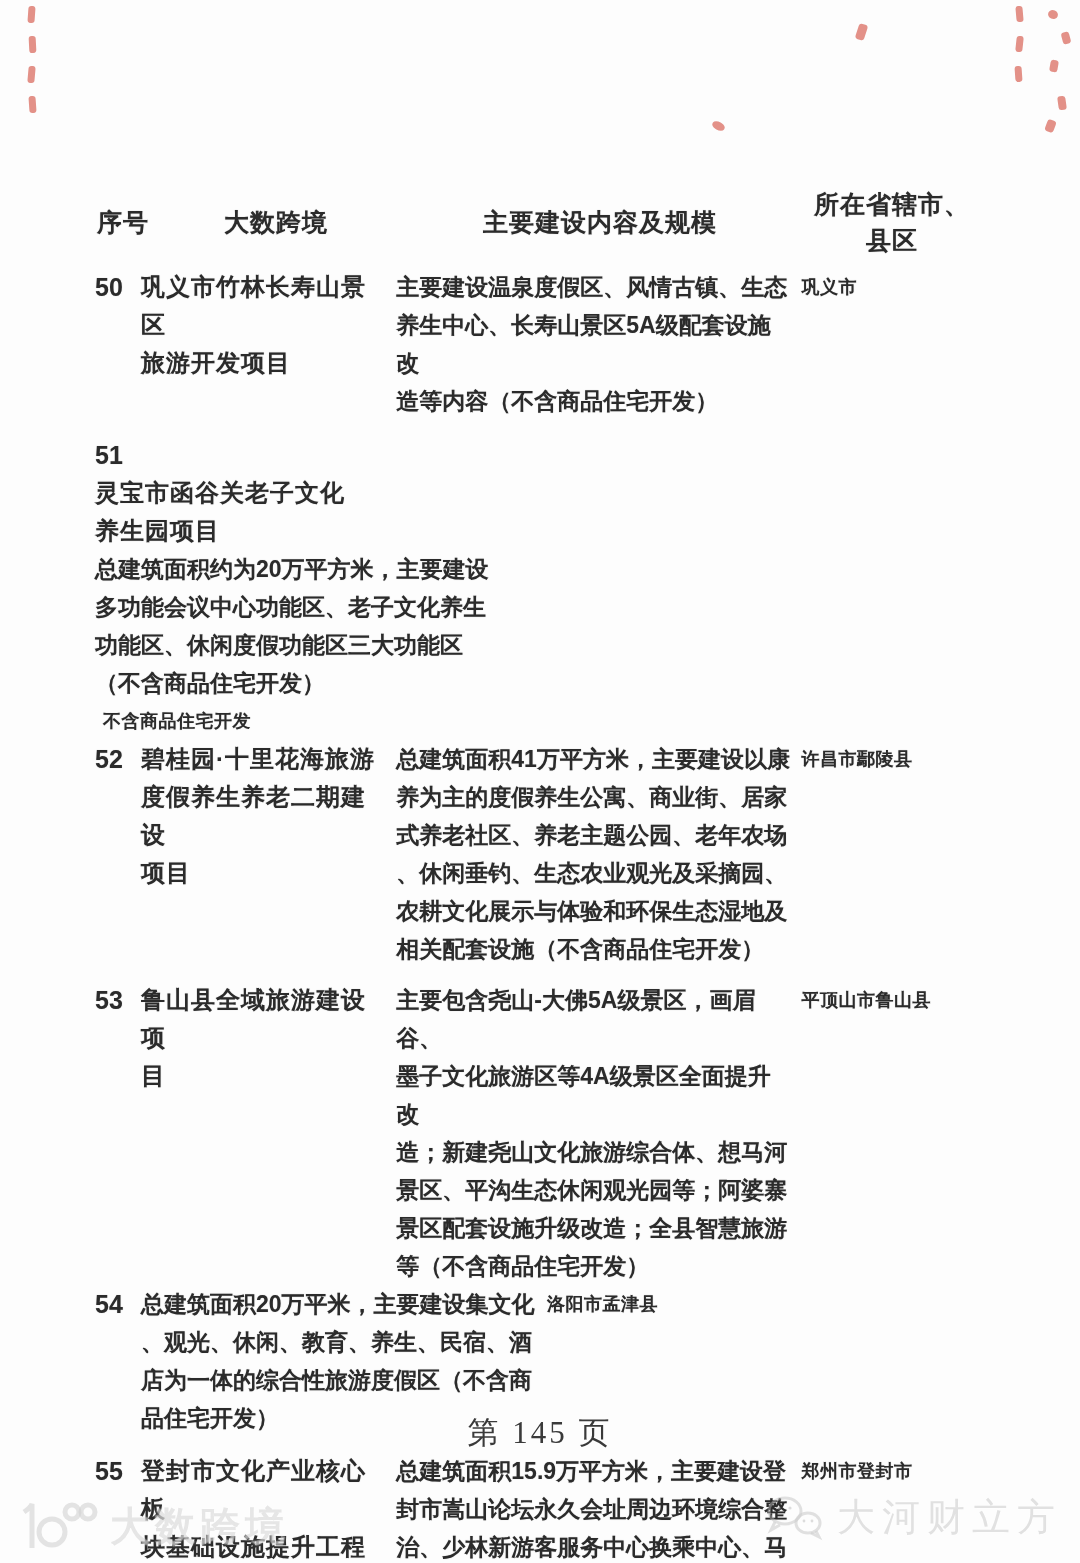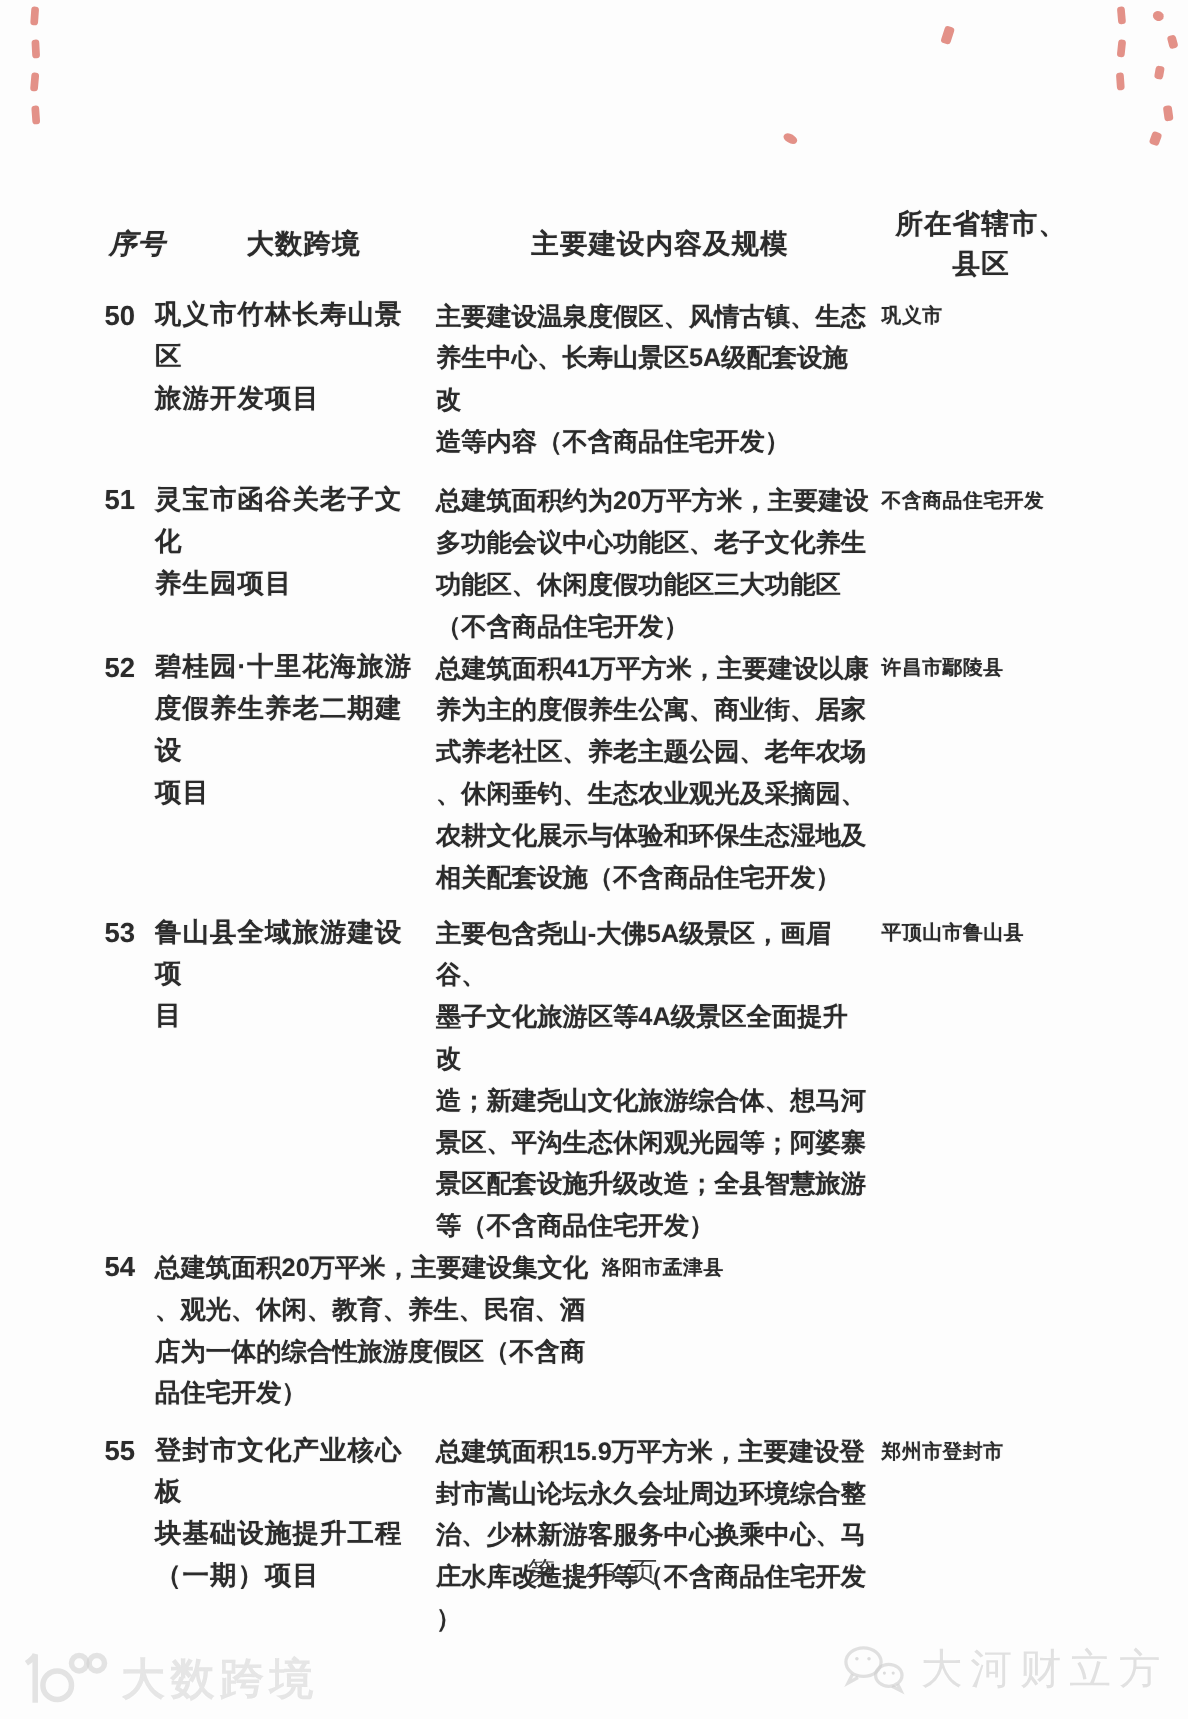--- a/index.html
+++ b/index.html
@@ -14,42 +14,42 @@
     color:var(--ink);
   }
   
   .thead{
     position:absolute;top:186px;left:95px;width:890px;
     display:flex;align-items:center;
     font-weight:700;font-size:25px;letter-spacing:1px;
     text-shadow:0 0 1px rgba(40,40,40,.35);
   }
   .th{line-height:36px;}
-  .th-index{width:56px;text-align:right;font-style:italic;}
+  .th-index{width:56px;text-align:center;}
   .th-name{width:250px;text-align:center;}
   .th-content{width:398px;text-align:center;}
   .th-location{width:186px;margin-left:0px;text-align:center;white-space:pre-line;}
   
   .tbody{position:absolute;top:268px;left:95px;width:890px;}
   .trow{display:flex;align-items:flex-start;font-weight:700;text-shadow:0 0 1px rgba(40,40,40,.3);}
   .trow:nth-child(1){min-height:168px;}
-  .trow:nth-child(2){min-height:152px;}
+  .trow:nth-child(2){min-height:152px;flex-direction:column;}
   .trow:nth-child(3){min-height:241px;}
   .trow:nth-child(4){min-height:245px;}
   .trow:nth-child(5){min-height:167px;}
   .cell{line-height:38px;white-space:pre-line;}
   .cell-index{width:46px;font-size:25px;}
   .cell-name{width:256px;font-size:24px;letter-spacing:1px;padding-right:6px;}
   .cell-content{width:398px;font-size:23px;letter-spacing:0px;}
   .cell-location{width:184px;margin-left:8px;font-size:18px;letter-spacing:0.5px;}
   
   .footer{
     position:absolute;top:1412px;left:0;width:100%;text-align:center;
     font-family:"Liberation Serif","DejaVu Serif",serif;
-    font-size:25px;color:#3a3a3a;letter-spacing:3px;
+    font-size:31px;color:#3a3a3a;letter-spacing:3px;
   }
   
   .wm{position:absolute;display:flex;align-items:flex-end;gap:10px;color:var(--watermark);opacity:.75;}
   .wm-left{left:14px;top:1498px;}
   .wm-right{right:18px;top:1492px;}
   .wm-text{font-size:40px;font-weight:700;letter-spacing:5px;
     color:rgba(195,195,195,.55);text-shadow:0 0 2px rgba(255,255,255,.9);}
   .wm-right .wm-text{font-size:38px;color:rgba(190,190,190,.6);font-weight:400;letter-spacing:7px;}
   .wm svg{display:block;}
   

